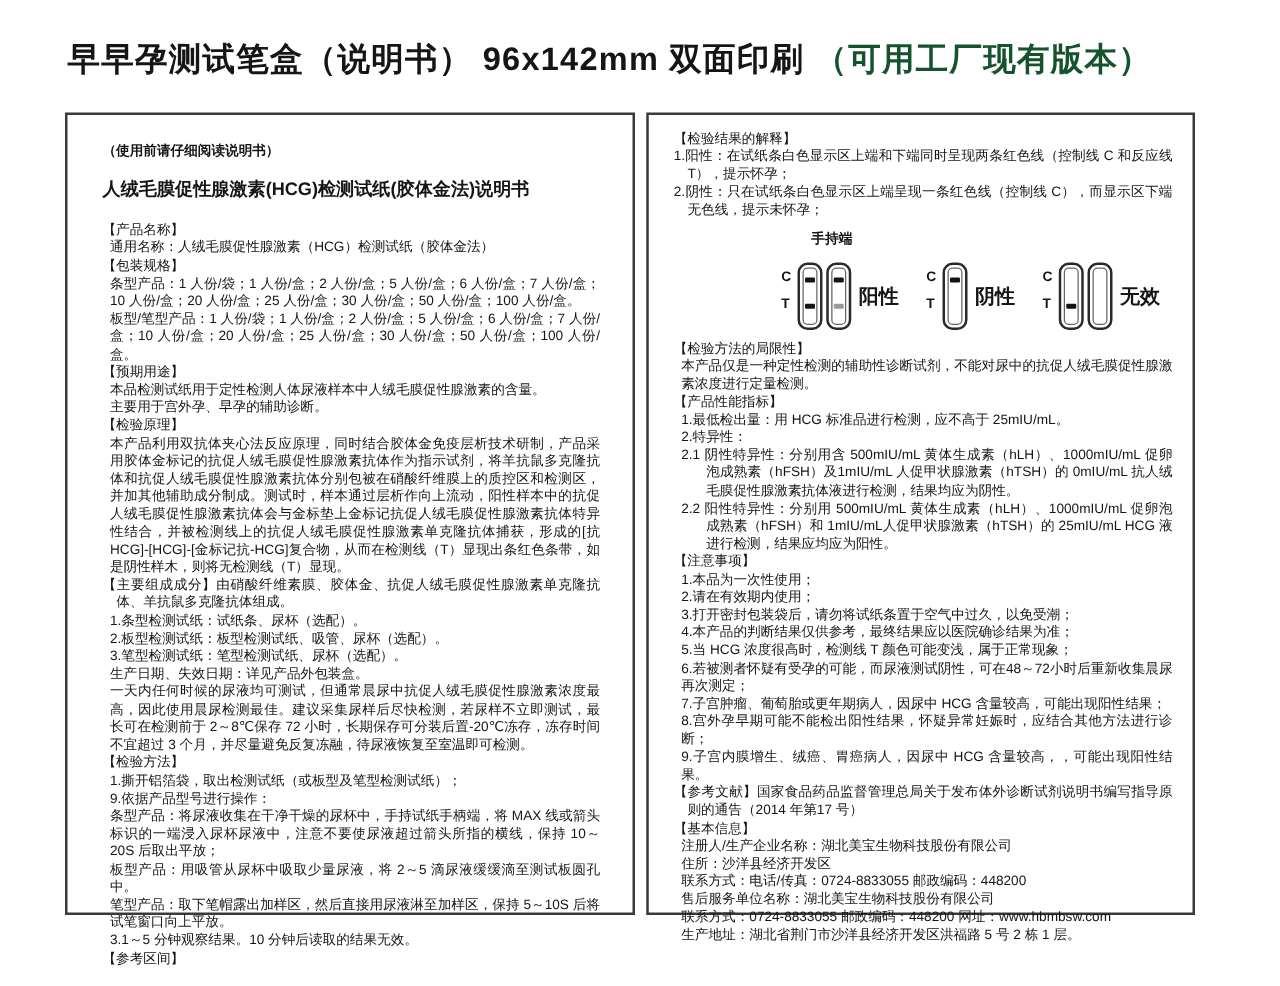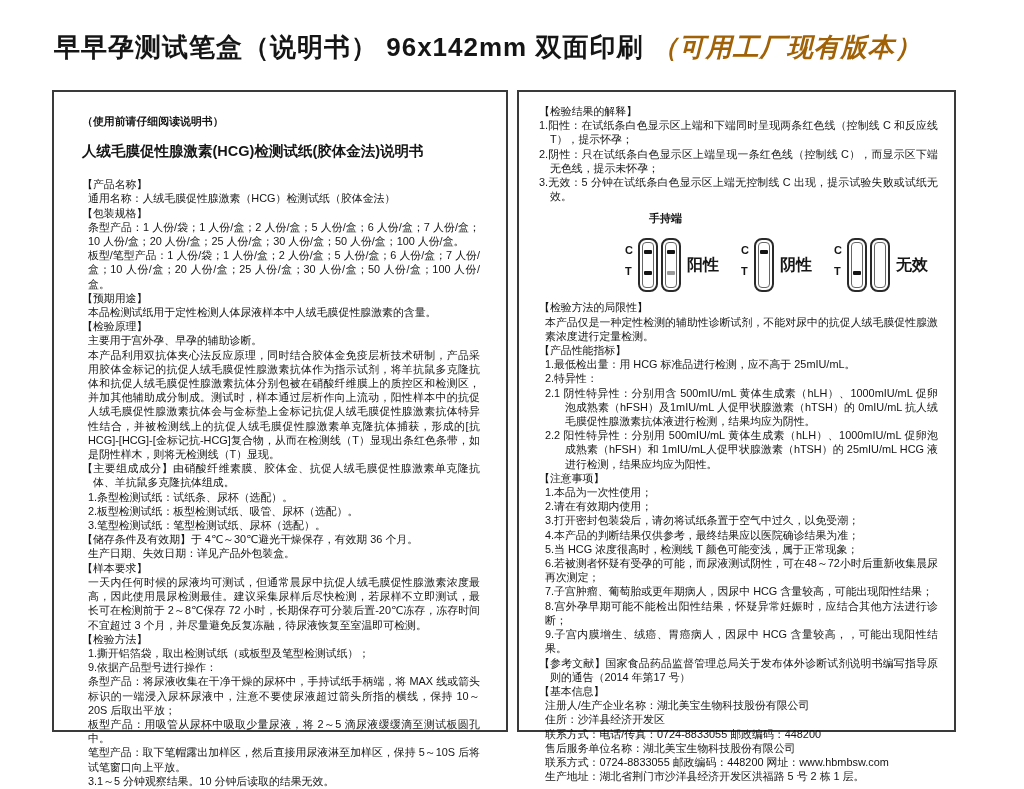--- a/index.html
+++ b/index.html
@@ -38,62 +38,59 @@
   .band-dark{background:#141414;}
   .band-faint{background:#9a9a9a;}
   .dg-result{font-weight:bold;font-size:16px;margin-left:6px;white-space:nowrap;}
 </style>
 </head>
 <body>
 
 <div class="canvas">
 
   <div class="main-title">
-    <span>早早孕测试笔盒（说明书） 96x142mm 双面印刷 </span><span class="red" style="color: #a16207; font-style: italic;">（可用工厂现有版本）</span>
+    <span>早早孕测试笔盒（说明书） 96x142mm 双面印刷 </span><span class="red" style="color: #14532d;">（可用工厂现有版本）</span>
   </div>
 
   <div class="page page-left">
     <div class="line read-note">（使用前请仔细阅读说明书）</div>
     <div class="sheet-title">人绒毛膜促性腺激素(HCG)检测试纸(胶体金法)说明书</div>
     <div id="left-body">
         <div class="line h">【产品名称】</div>
         <div class="line p">通用名称：人绒毛膜促性腺激素（HCG）检测试纸（胶体金法）</div>
         <div class="line h">【包装规格】</div>
         <div class="line p">条型产品：1 人份/袋；1 人份/盒；2 人份/盒；5 人份/盒；6 人份/盒；7 人份/盒；10 人份/盒；20 人份/盒；25 人份/盒；30 人份/盒；50 人份/盒；100 人份/盒。</div>
         <div class="line p">板型/笔型产品：1 人份/袋；1 人份/盒；2 人份/盒；5 人份/盒；6 人份/盒；7 人份/盒；10 人份/盒；20 人份/盒；25 人份/盒；30 人份/盒；50 人份/盒；100 人份/盒。</div>
         <div class="line h">【预期用途】</div>
         <div class="line p">本品检测试纸用于定性检测人体尿液样本中人绒毛膜促性腺激素的含量。</div>
+        <div class="line p">主要用于宫外孕、早孕的辅助诊断。</div>
         <div class="line h">【检验原理】</div>
-        <div class="line p">主要用于宫外孕、早孕的辅助诊断。</div>
         <div class="line p">本产品利用双抗体夹心法反应原理，同时结合胶体金免疫层析技术研制，产品采用胶体金标记的抗促人绒毛膜促性腺激素抗体作为指示试剂，将羊抗鼠多克隆抗体和抗促人绒毛膜促性腺激素抗体分别包被在硝酸纤维膜上的质控区和检测区，并加其他辅助成分制成。测试时，样本通过层析作向上流动，阳性样本中的抗促人绒毛膜促性腺激素抗体会与金标垫上金标记抗促人绒毛膜促性腺激素抗体特异性结合，并被检测线上的抗促人绒毛膜促性腺激素单克隆抗体捕获，形成的[抗 HCG]-[HCG]-[金标记抗-HCG]复合物，从而在检测线（T）显现出条红色条带，如是阴性样木，则将无检测线（T）显现。</div>
         <div class="line hang">【主要组成成分】由硝酸纤维素膜、胶体金、抗促人绒毛膜促性腺激素单克隆抗体、羊抗鼠多克隆抗体组成。</div>
         <div class="line p">1.条型检测试纸：试纸条、尿杯（选配）。</div>
         <div class="line p">2.板型检测试纸：板型检测试纸、吸管、尿杯（选配）。</div>
         <div class="line p">3.笔型检测试纸：笔型检测试纸、尿杯（选配）。</div>
-        <div class="line hang">【储存条件及有效期】于 4℃～30℃避光干燥保存，有效期 36 个月。</div>
         <div class="line p">生产日期、失效日期：详见产品外包装盒。</div>
-        <div class="line h">【样本要求】</div>
         <div class="line p">一天内任何时候的尿液均可测试，但通常晨尿中抗促人绒毛膜促性腺激素浓度最高，因此使用晨尿检测最佳。建议采集尿样后尽快检测，若尿样不立即测试，最长可在检测前于 2～8℃保存 72 小时，长期保存可分装后置-20℃冻存，冻存时间不宜超过 3 个月，并尽量避免反复冻融，待尿液恢复至室温即可检测。</div>
         <div class="line h">【检验方法】</div>
         <div class="line p">1.撕开铝箔袋，取出检测试纸（或板型及笔型检测试纸）；</div>
         <div class="line p">9.依据产品型号进行操作：</div>
         <div class="line p">条型产品：将尿液收集在干净干燥的尿杯中，手持试纸手柄端，将 MAX 线或箭头标识的一端浸入尿杯尿液中，注意不要使尿液超过箭头所指的横线，保持 10～20S 后取出平放；</div>
         <div class="line p">板型产品：用吸管从尿杯中吸取少量尿液，将 2～5 滴尿液缓缓滴至测试板圆孔中。</div>
         <div class="line p">笔型产品：取下笔帽露出加样区，然后直接用尿液淋至加样区，保持 5～10S 后将试笔窗口向上平放。</div>
         <div class="line p">3.1～5 分钟观察结果。10 分钟后读取的结果无效。</div>
         <div class="line h">【参考区间】</div>
       </div>
   </div>
 
   <div class="page page-right">
     <div id="right-body-top">
         <div class="line h">【检验结果的解释】</div>
         <div class="line num">1.阳性：在试纸条白色显示区上端和下端同时呈现两条红色线（控制线 C 和反应线 T），提示怀孕；</div>
         <div class="line num">2.阴性：只在试纸条白色显示区上端呈现一条红色线（控制线 C），而显示区下端无色线，提示未怀孕；</div>
-        <div class="line num">3.无效：5 分钟在试纸条白色显示区上端无控制线 C 出现，提示试验失败或试纸无效。</div>
       </div>
 
     <div class="diagram">
       <div class="dg-top">手持端</div>
       <div class="dg-row" id="dg-row">
           <div class="dg-group">
             <div class="dg-ct">
               <span class="cl">C</span>
               <span class="tl">T</span>
             </div>

